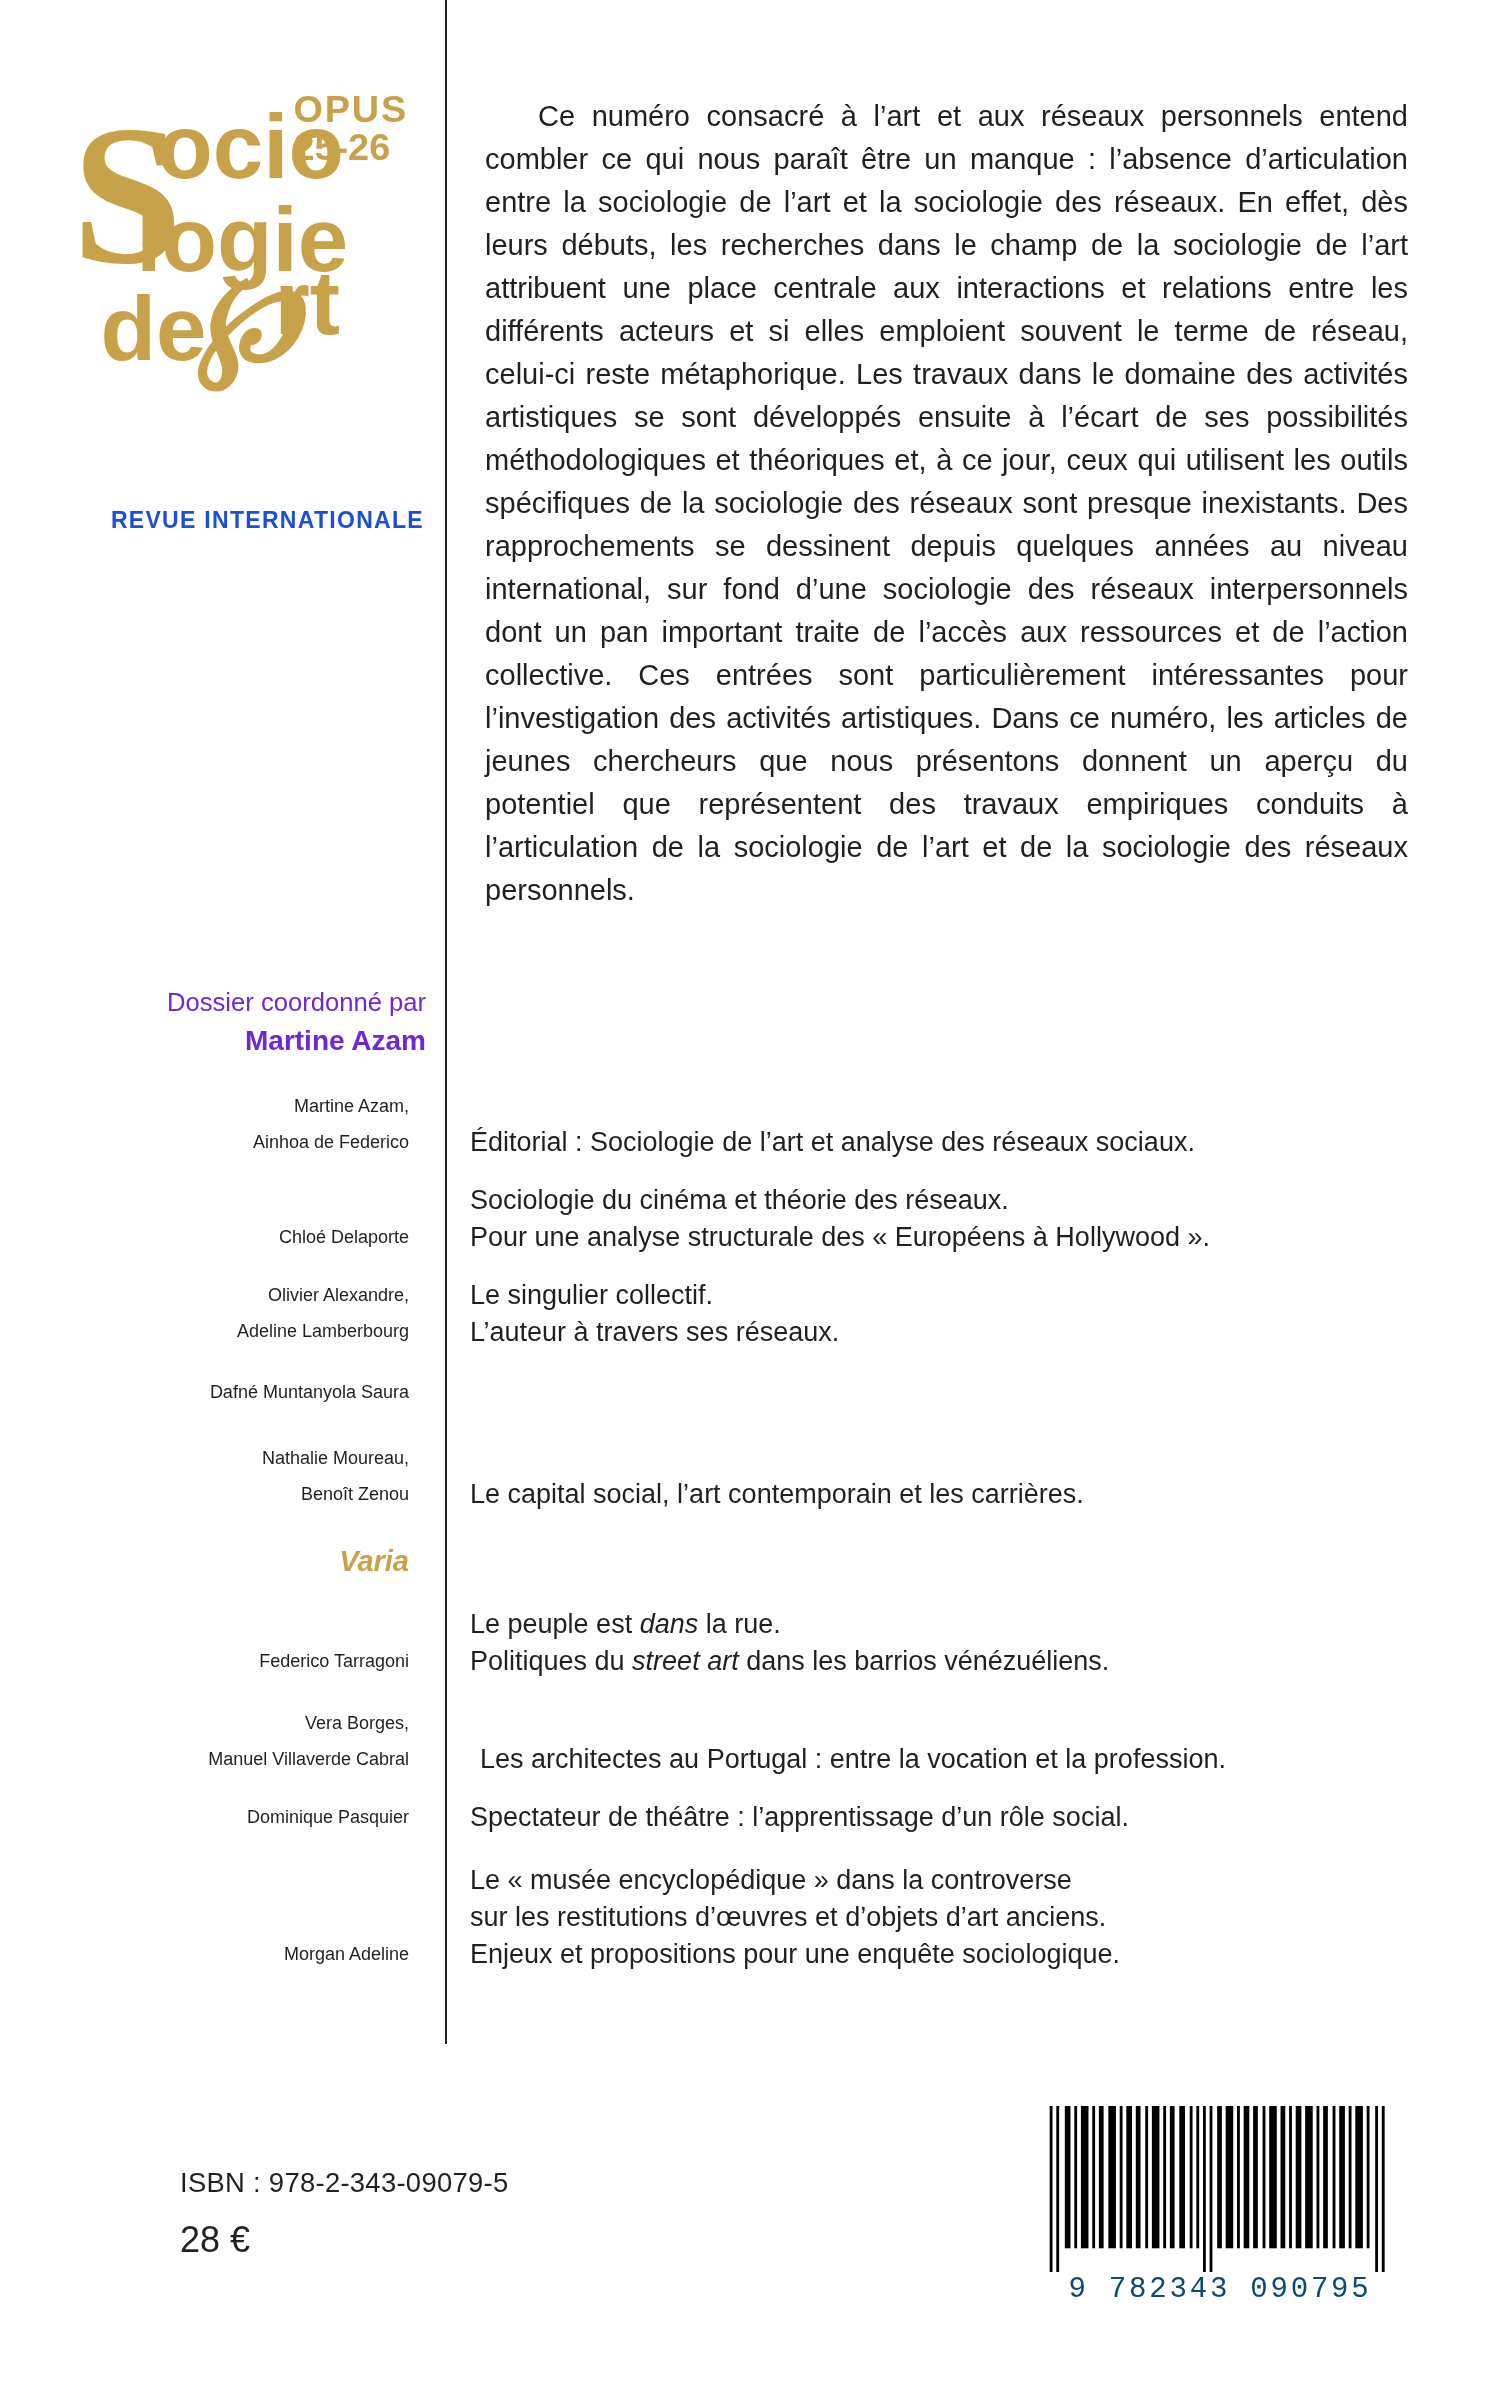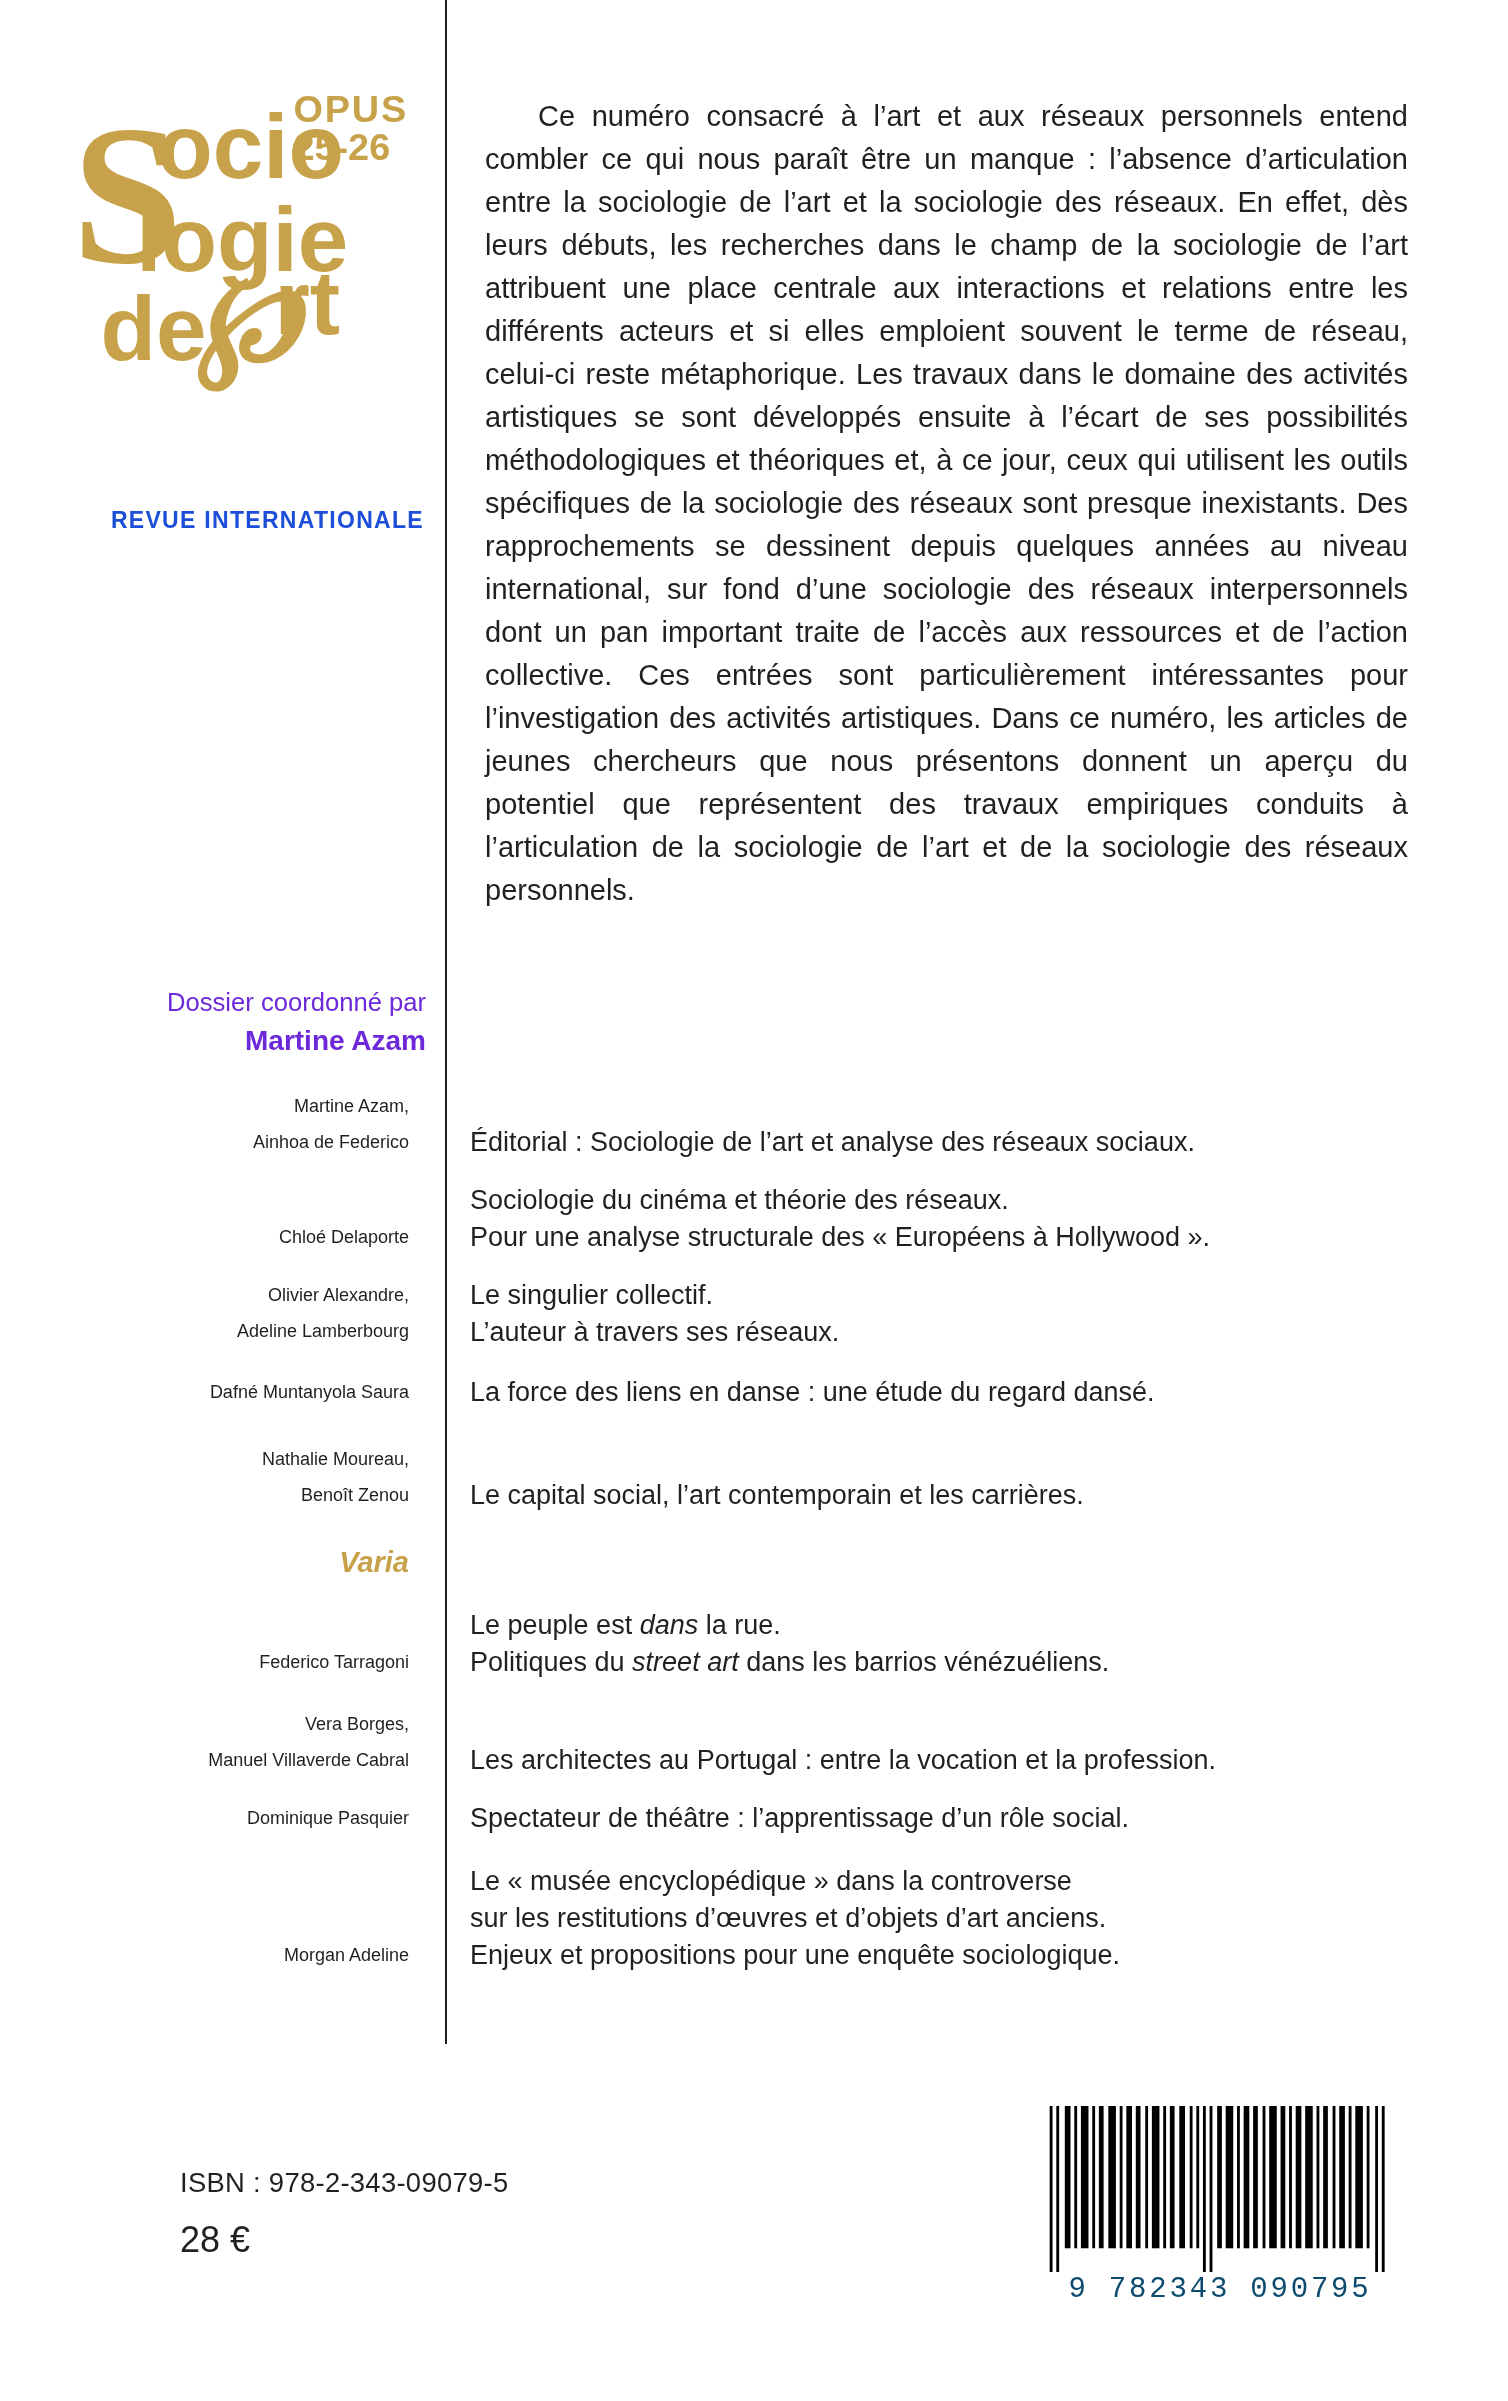--- a/index.html
+++ b/index.html
@@ -236,23 +236,20 @@
     </div>
     <div class="toc-title">
       <span id="t2">Le singulier collectif.<br>L’auteur à travers ses réseaux.</span>
     </div>
   </div>
 
   <div class="toc-row" style="margin-bottom:30px;">
     <div class="toc-authors">
       <div>Dafné Muntanyola Saura</div>
     </div>
-    <div class="toc-title">
-      <span id="t3">La force des liens en danse : une étude du regard dansé.</span>
-    </div>
   </div>
 
   <div class="toc-row" style="margin-bottom:32px;">
     <div class="toc-authors">
       <div>Nathalie Moureau,</div>
       <div>Benoît Zenou</div>
     </div>
     <div class="toc-title" style="padding-top:36px;">
       <span id="t4">Le capital social, l’art contemporain et les carrières.</span>
     </div>
@@ -265,21 +262,21 @@
 
   <div class="toc-row" style="margin-bottom:24.6px;">
     <div class="toc-authors" style="padding-top:37px;">
       <div>Federico Tarragoni</div>
     </div>
     <div class="toc-title">
       <span id="v0">Le peuple est <em>dans</em> la rue.<br>Politiques du <em>street art</em> dans les barrios vénézuéliens.</span>
     </div>
   </div>
 
-  <div class="toc-row" style="margin-bottom:21px;">
+  <div class="toc-row" style="margin-bottom:21px;gap:10px;">
     <div class="toc-authors">
       <div>Vera Borges,</div>
       <div>Manuel Villaverde Cabral</div>
     </div>
     <div class="toc-title" style="padding-top:36px;">
       <span id="v1">Les architectes au Portugal : entre la vocation et la profession.</span>
     </div>
   </div>
 
   <div class="toc-row" style="margin-bottom:26.5px;">

